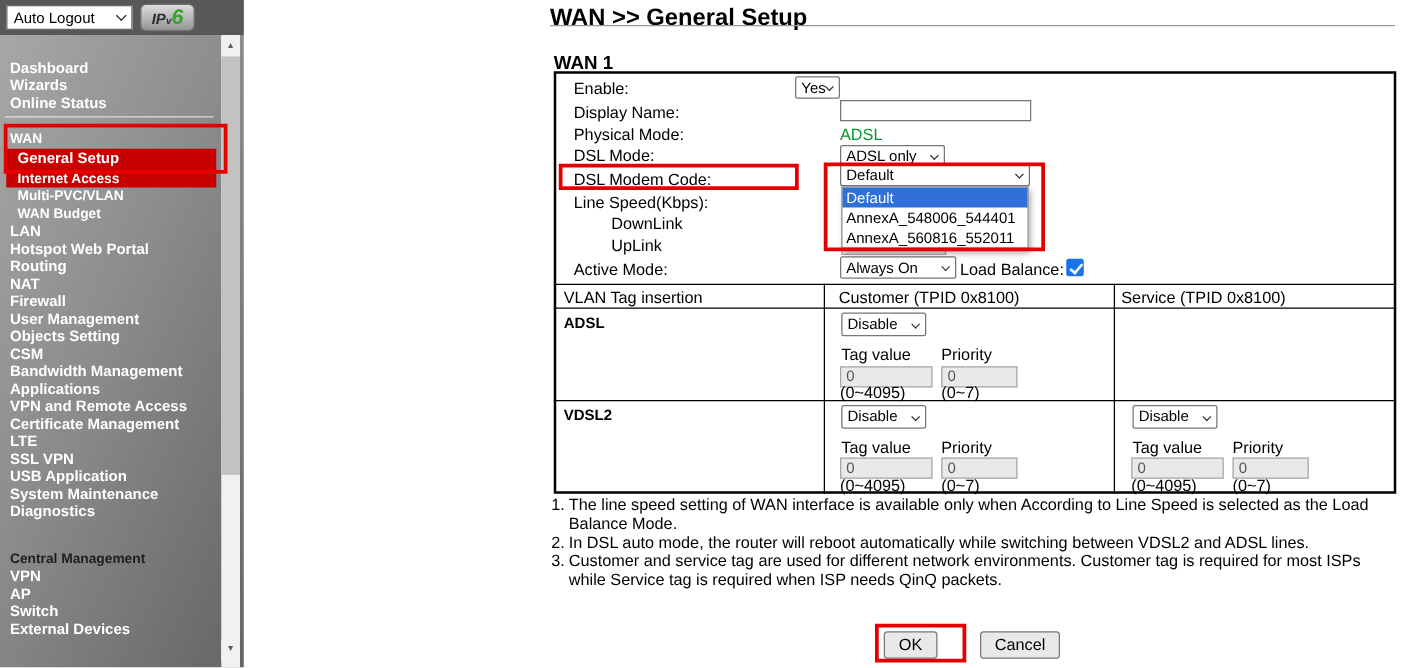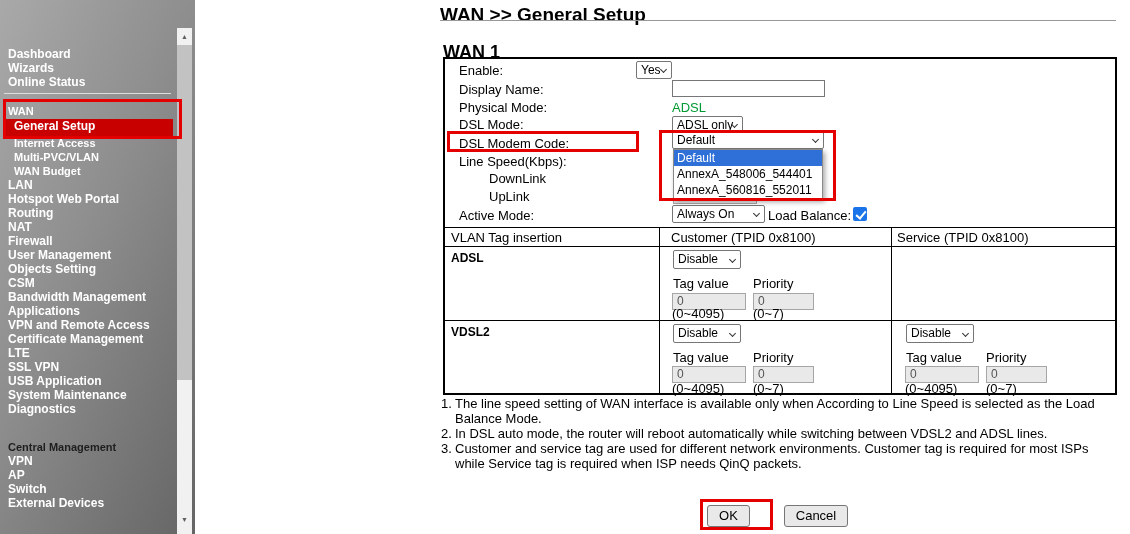--- a/index.html
+++ b/index.html
@@ -22,35 +22,35 @@
   .ipv6 .ip  { font-size:12px; color:#2b2b33; line-height:20px; }
   .ipv6 .v   { font-size:8px;  color:#2b2b33; }
   .ipv6 .six { font-size:17px; color:#37a32d; line-height:20px; }
 
   .nav-block { position:absolute; left:0; width:178px; }
   .nav-item-flow { margin-left:8px; height:14px; line-height:14px; font-size:12px; font-weight:bold;
                    color:#fff; white-space:nowrap; cursor:default; }
   .nav-single { position:absolute; height:14px; line-height:14px; font-size:11px; font-weight:bold;
                 color:#fff; white-space:nowrap; cursor:default; }
   .nav-dark { color:#1e1e1e; }
-  .nav-active { position:absolute; left:5px; width:168px; height:20px; line-height:15px;
+  .nav-active { position:absolute; left:5px; width:168px; height:31px; line-height:15px;
                 background:#c90000; color:#fff; font-size:12px; font-weight:bold;
                 padding-left:9px; white-space:nowrap; cursor:default; }
   .side-divider { position:absolute; left:4px; top:93px; width:167px; height:1px; background:#dedede; }
 
   
   .sb-track { position:absolute; left:177px; top:28px; width:15px; height:506px; background:#f1f1f1; }
   .sb-arrow { position:absolute; left:177px; width:15px; height:16px; background:#f1f1f1; color:#606060;
               font-size:7px; text-align:center; line-height:16px; cursor:default; }
   .sb-thumb { position:absolute; left:177px; top:45px; width:15px; height:335px; background:#c2c2c2; }
 
   
   .crumb { position:absolute; left:440px; top:4px; font-size:19px; font-weight:bold; color:#000; }
   .crumb-hr { position:absolute; left:440px; top:20px; width:676px; height:1px; background:#989898; }
-  .sect-title { position:absolute; left:443px; top:42px; font-size:18px; font-weight:bold; }
+  .sect-title { position:absolute; left:443px; top:42px; font-size:15px; font-weight:bold; }
 
   .main-box { position:absolute; left:443px; top:57px; width:674px; height:338px; border:2px solid #000; }
   .hl { position:absolute; height:1px; background:#000; }
   .vl { position:absolute; width:1px;  background:#000; }
 
   .flabel { position:absolute; font-size:13px; color:#000; white-space:nowrap; }
   .green  { color:#009933; }
 
   .sel { position:absolute; height:18px; background:#fff; border:1px solid #767676; border-radius:2px;
          font-size:12px; color:#000; line-height:16px; padding:0 16px 0 4px; white-space:nowrap; cursor:default; }
@@ -83,20 +83,31 @@
          font-size:13px; color:#000; text-align:center; line-height:19px; cursor:default; }
 
   .rbx { position:absolute; border:3px solid #e50000; z-index:9; pointer-events:none; }
 </style>
 </head>
 <body>
 
 <div id="root">
 
   <div id="sidebar">
+    <div id="topstrip">
+      <div class="logout">
+        <span>Auto Logout</span>
+        <i class="chev"></i>
+      </div>
+      <div class="ipv6">
+        <span class="ip">IP</span>
+        <span class="v">v</span>
+        <span class="six">6</span>
+      </div>
+    </div>
 
     <div class="nav-block" style="top:47px">
 
     <div class="nav-item-flow">Dashboard</div>
         <div class="nav-item-flow">Wizards</div>
         <div class="nav-item-flow">Online Status</div>
       </div>
 
     <div class="side-divider"></div>
 
@@ -162,21 +173,21 @@
   <div class="flabel" style="left:459px; top:154px">Line Speed(Kbps):</div>
   <div class="flabel" style="left:489px; top:171px">DownLink</div>
   <div class="flabel" style="left:489px; top:189px">UpLink</div>
   <div class="flabel" style="left:459px; top:208px">Active Mode:</div>
 
   <div class="sel" style="left:636px; top:61px; width:36px">
     <span>Yes</span><i class="chev"></i>
   </div>
   <div class="tin" style="left:672px; top:80px; width:153px"></div>
   <div class="flabel green" style="left:672px; top:100px">ADSL</div>
-  <div class="sel" style="left:672px; top:116px; width:71px">
+  <div class="sel" style="left:672px; top:116px; width:84px">
     <span>ADSL only</span><i class="chev"></i>
   </div>
   <div class="sel" style="left:672px; top:131px; width:152px">
     <span>Default</span><i class="chev"></i>
   </div>
 
   <div class="tin dis" style="left:673px; top:168px; width:84px; z-index:1"></div>
   <div class="tin dis" style="left:673px; top:187px; width:84px; z-index:1"></div>
 
   <div class="ddlist">

